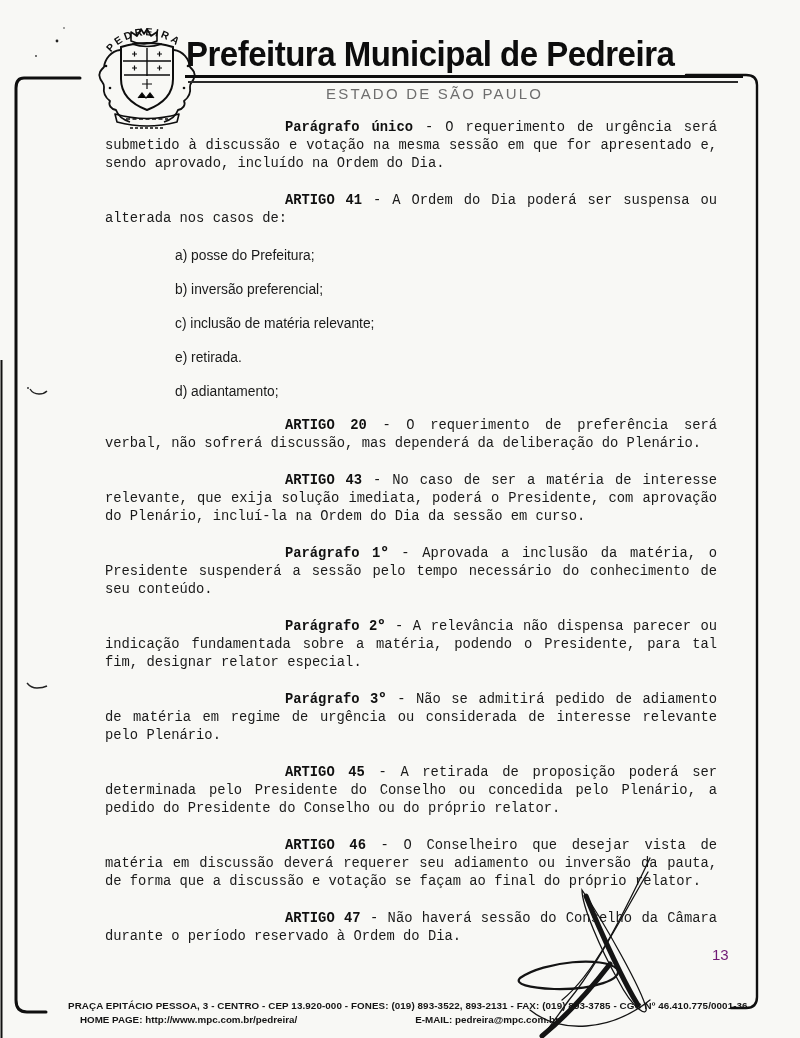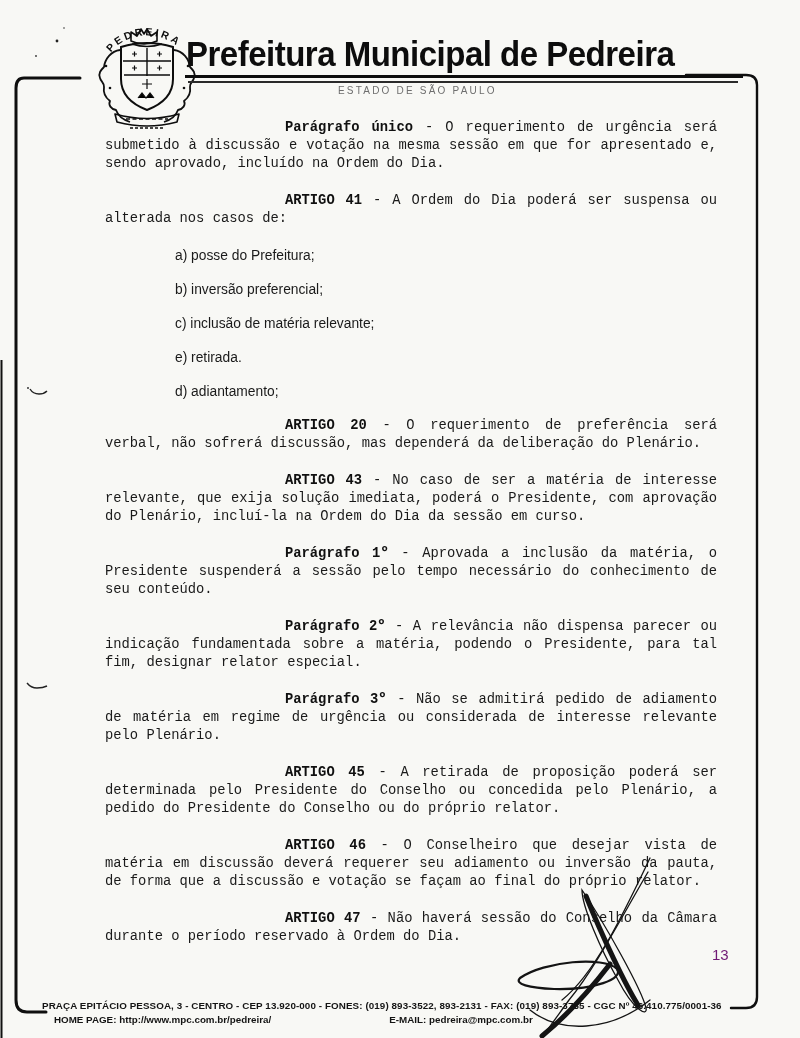--- a/index.html
+++ b/index.html
@@ -11,35 +11,35 @@
   
   .logo { position:absolute; left:86px; top:14px; width:122px; height:118px; }
   .title {
     position:absolute; left:186px; top:36px; width:560px;
     font-size:33px; font-weight:bold; letter-spacing:-0.5px; color:#0d0d0d;
     white-space:nowrap; transform:scaleY(1.04);
   }
   .title-rule-1 { position:absolute; left:185px; top:75px; width:558px; height:3px; background:#0d0d0d; }
   .title-rule-2 { position:absolute; left:188px; top:81px; width:550px; height:1.5px; background:#2a2a2a; }
   .subtitle {
-    position:absolute; left:338px; top:85px;
-    font-size:10px; letter-spacing:2.2px; color:#6e6e6e; white-space:nowrap;
+    position:absolute; left:326px; top:85px;
+    font-size:15px; letter-spacing:2.2px; color:#6e6e6e; white-space:nowrap;
   }
   
   .doc-body { position:absolute; left:105px; top:119px; width:612px; }
   .para {
     margin:0 0 19px 0; text-align:justify; text-indent:180px;
     font-size:13.8px; line-height:18px; color:#1a1a1a;font-family:Liberation Mono, monospace;
   }
   .para b { font-weight:bold; color:#101010; }
   .list { margin:0 0 13px 70px; }
   .list-item { margin:0 0 16px 0; font-size:13.8px; line-height:18px; color:#1a1a1a; }
   
   .page-number { position:absolute; left:712px; top:946px; font-size:15px; color:#701a75; }
-  .footer { position:absolute; left:42px; top:1000px; width:700px; font-weight:bold; color:#141414; }
+  .footer { position:absolute; left:68px; top:1000px; width:700px; font-weight:bold; color:#141414; }
   .footer-line1 { font-size:9.8px; white-space:nowrap; letter-spacing:0.1px; }
   .footer-line2 { margin-top:3px; font-size:9.8px; display:flex; }
   .footer-home { margin-left:12px; }
   .footer-email { margin-left:118px; }
   
   .overlay { position:absolute; left:0; top:0; width:800px; height:1038px; pointer-events:none; }
   .sig { position:absolute; left:498px; top:848px; width:185px; height:190px; }
 </style>
 </head>
 <body>

